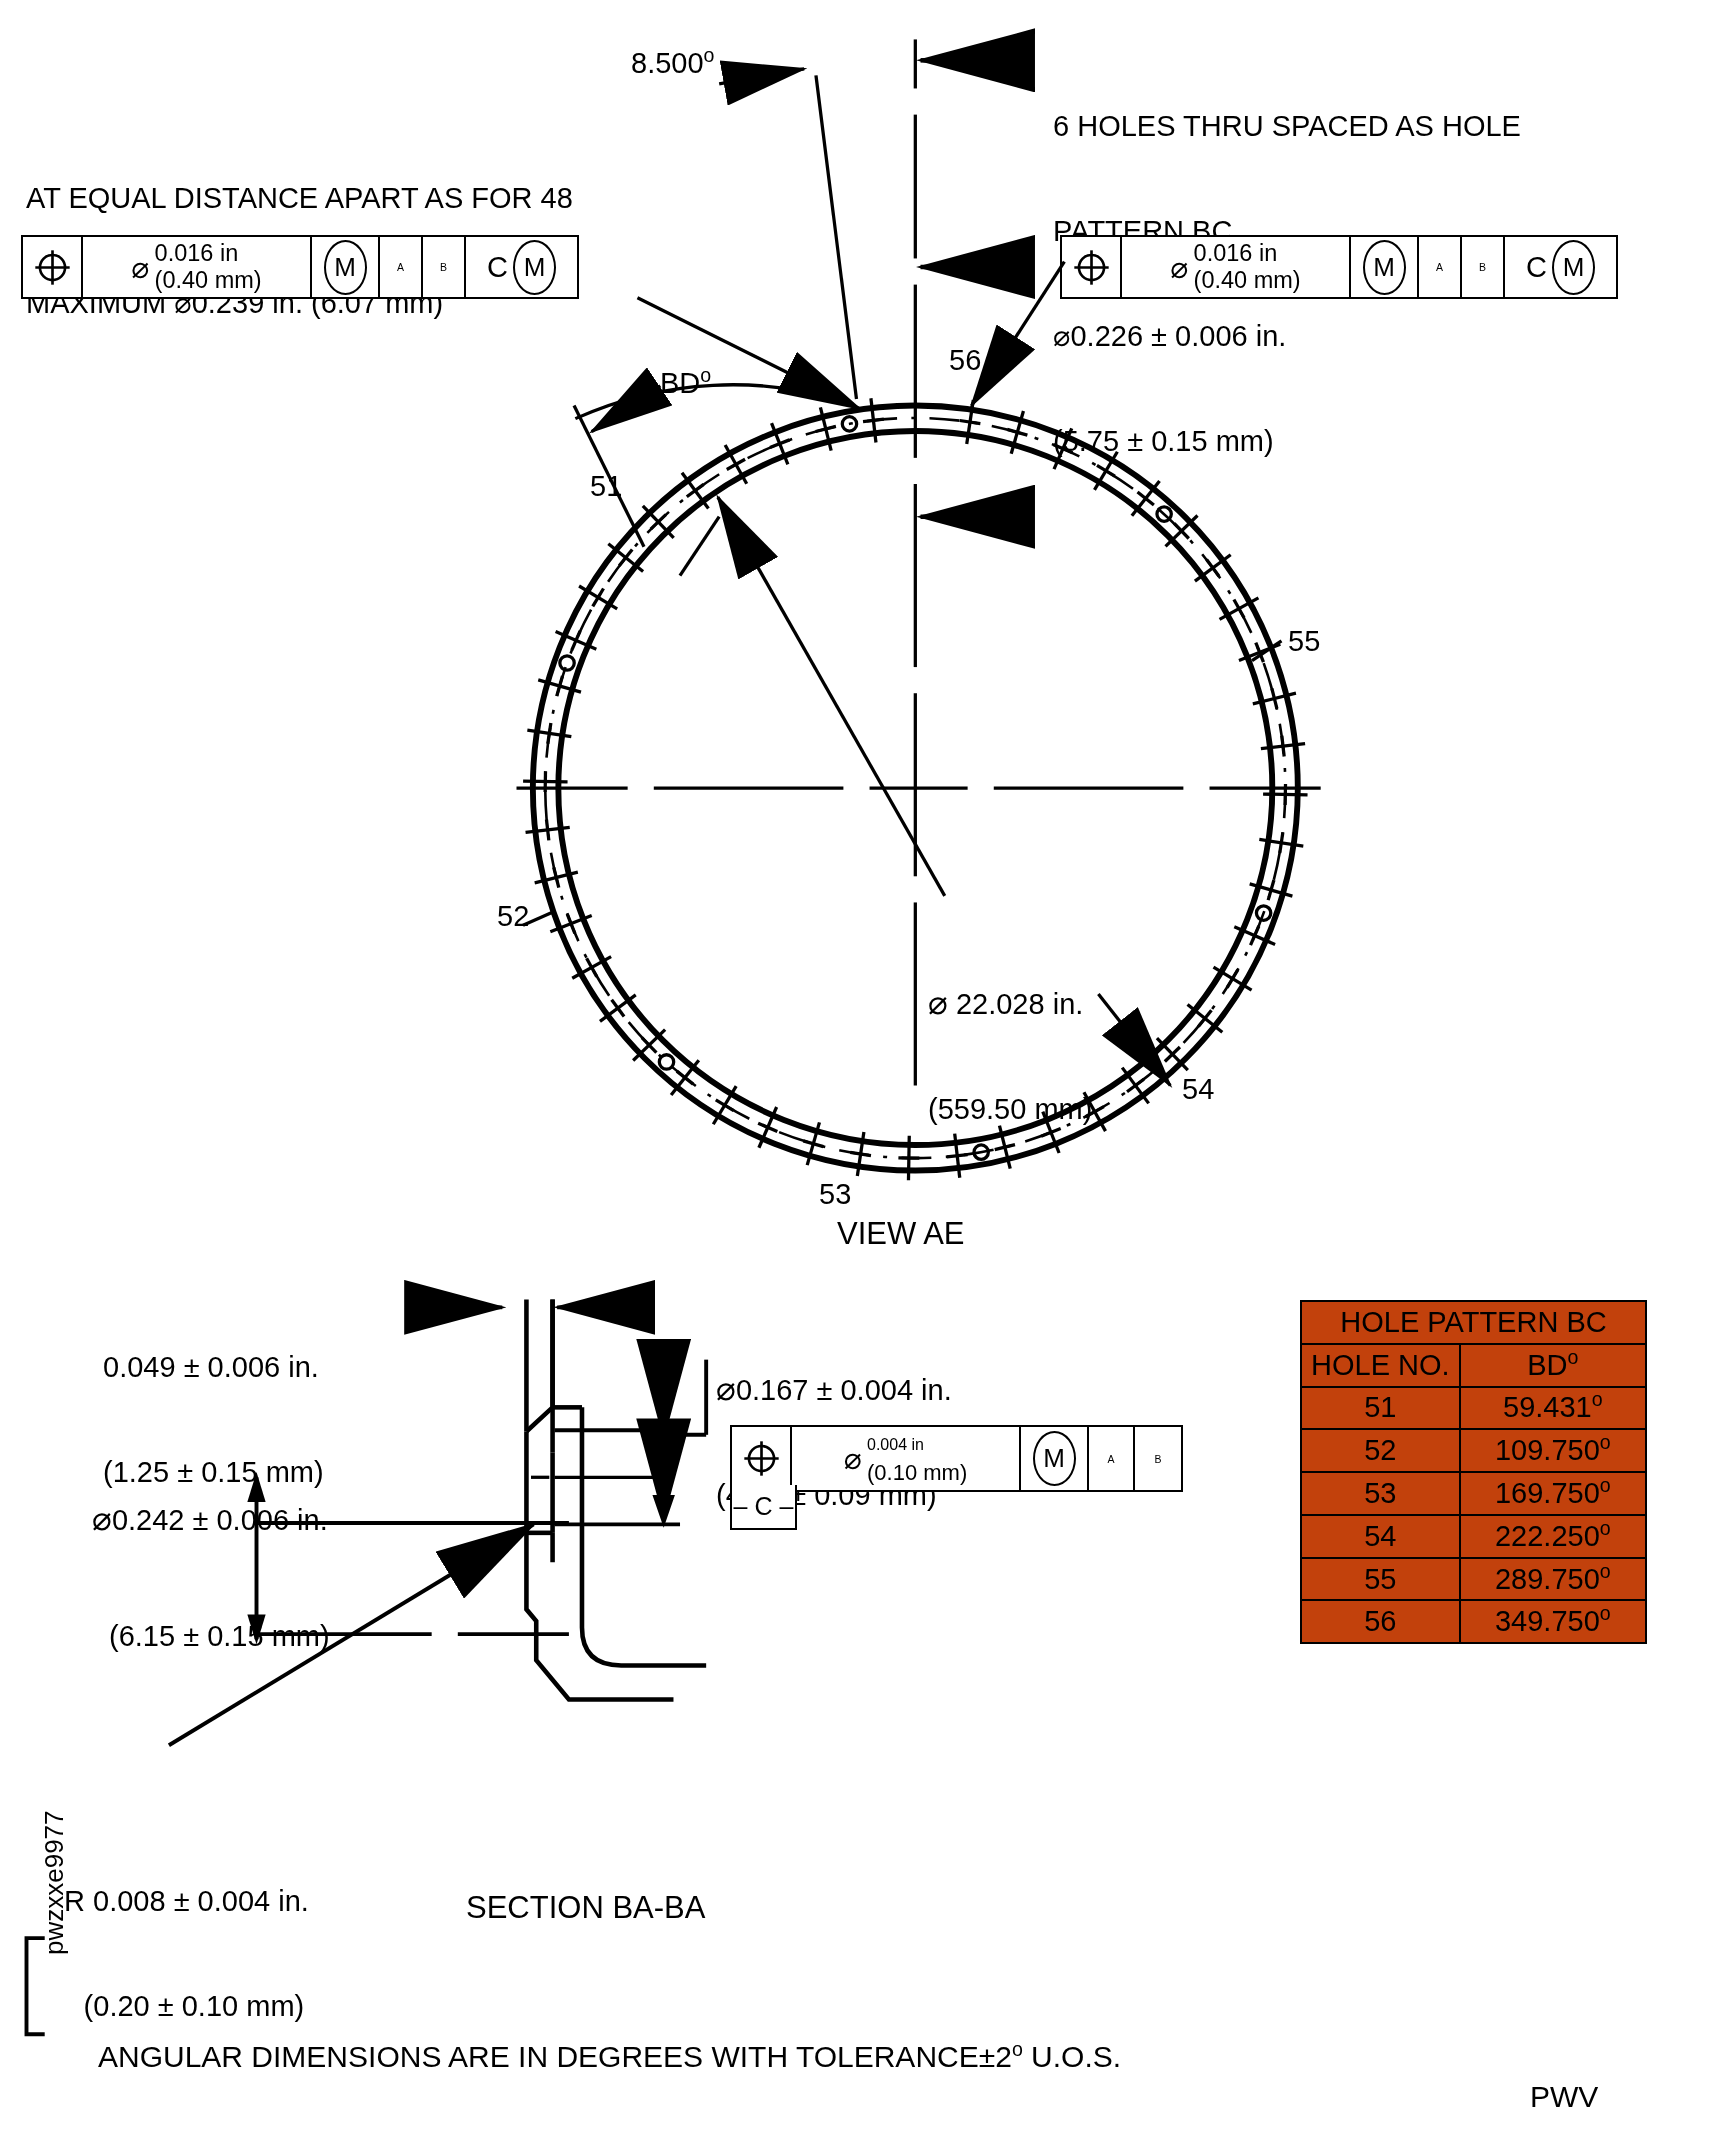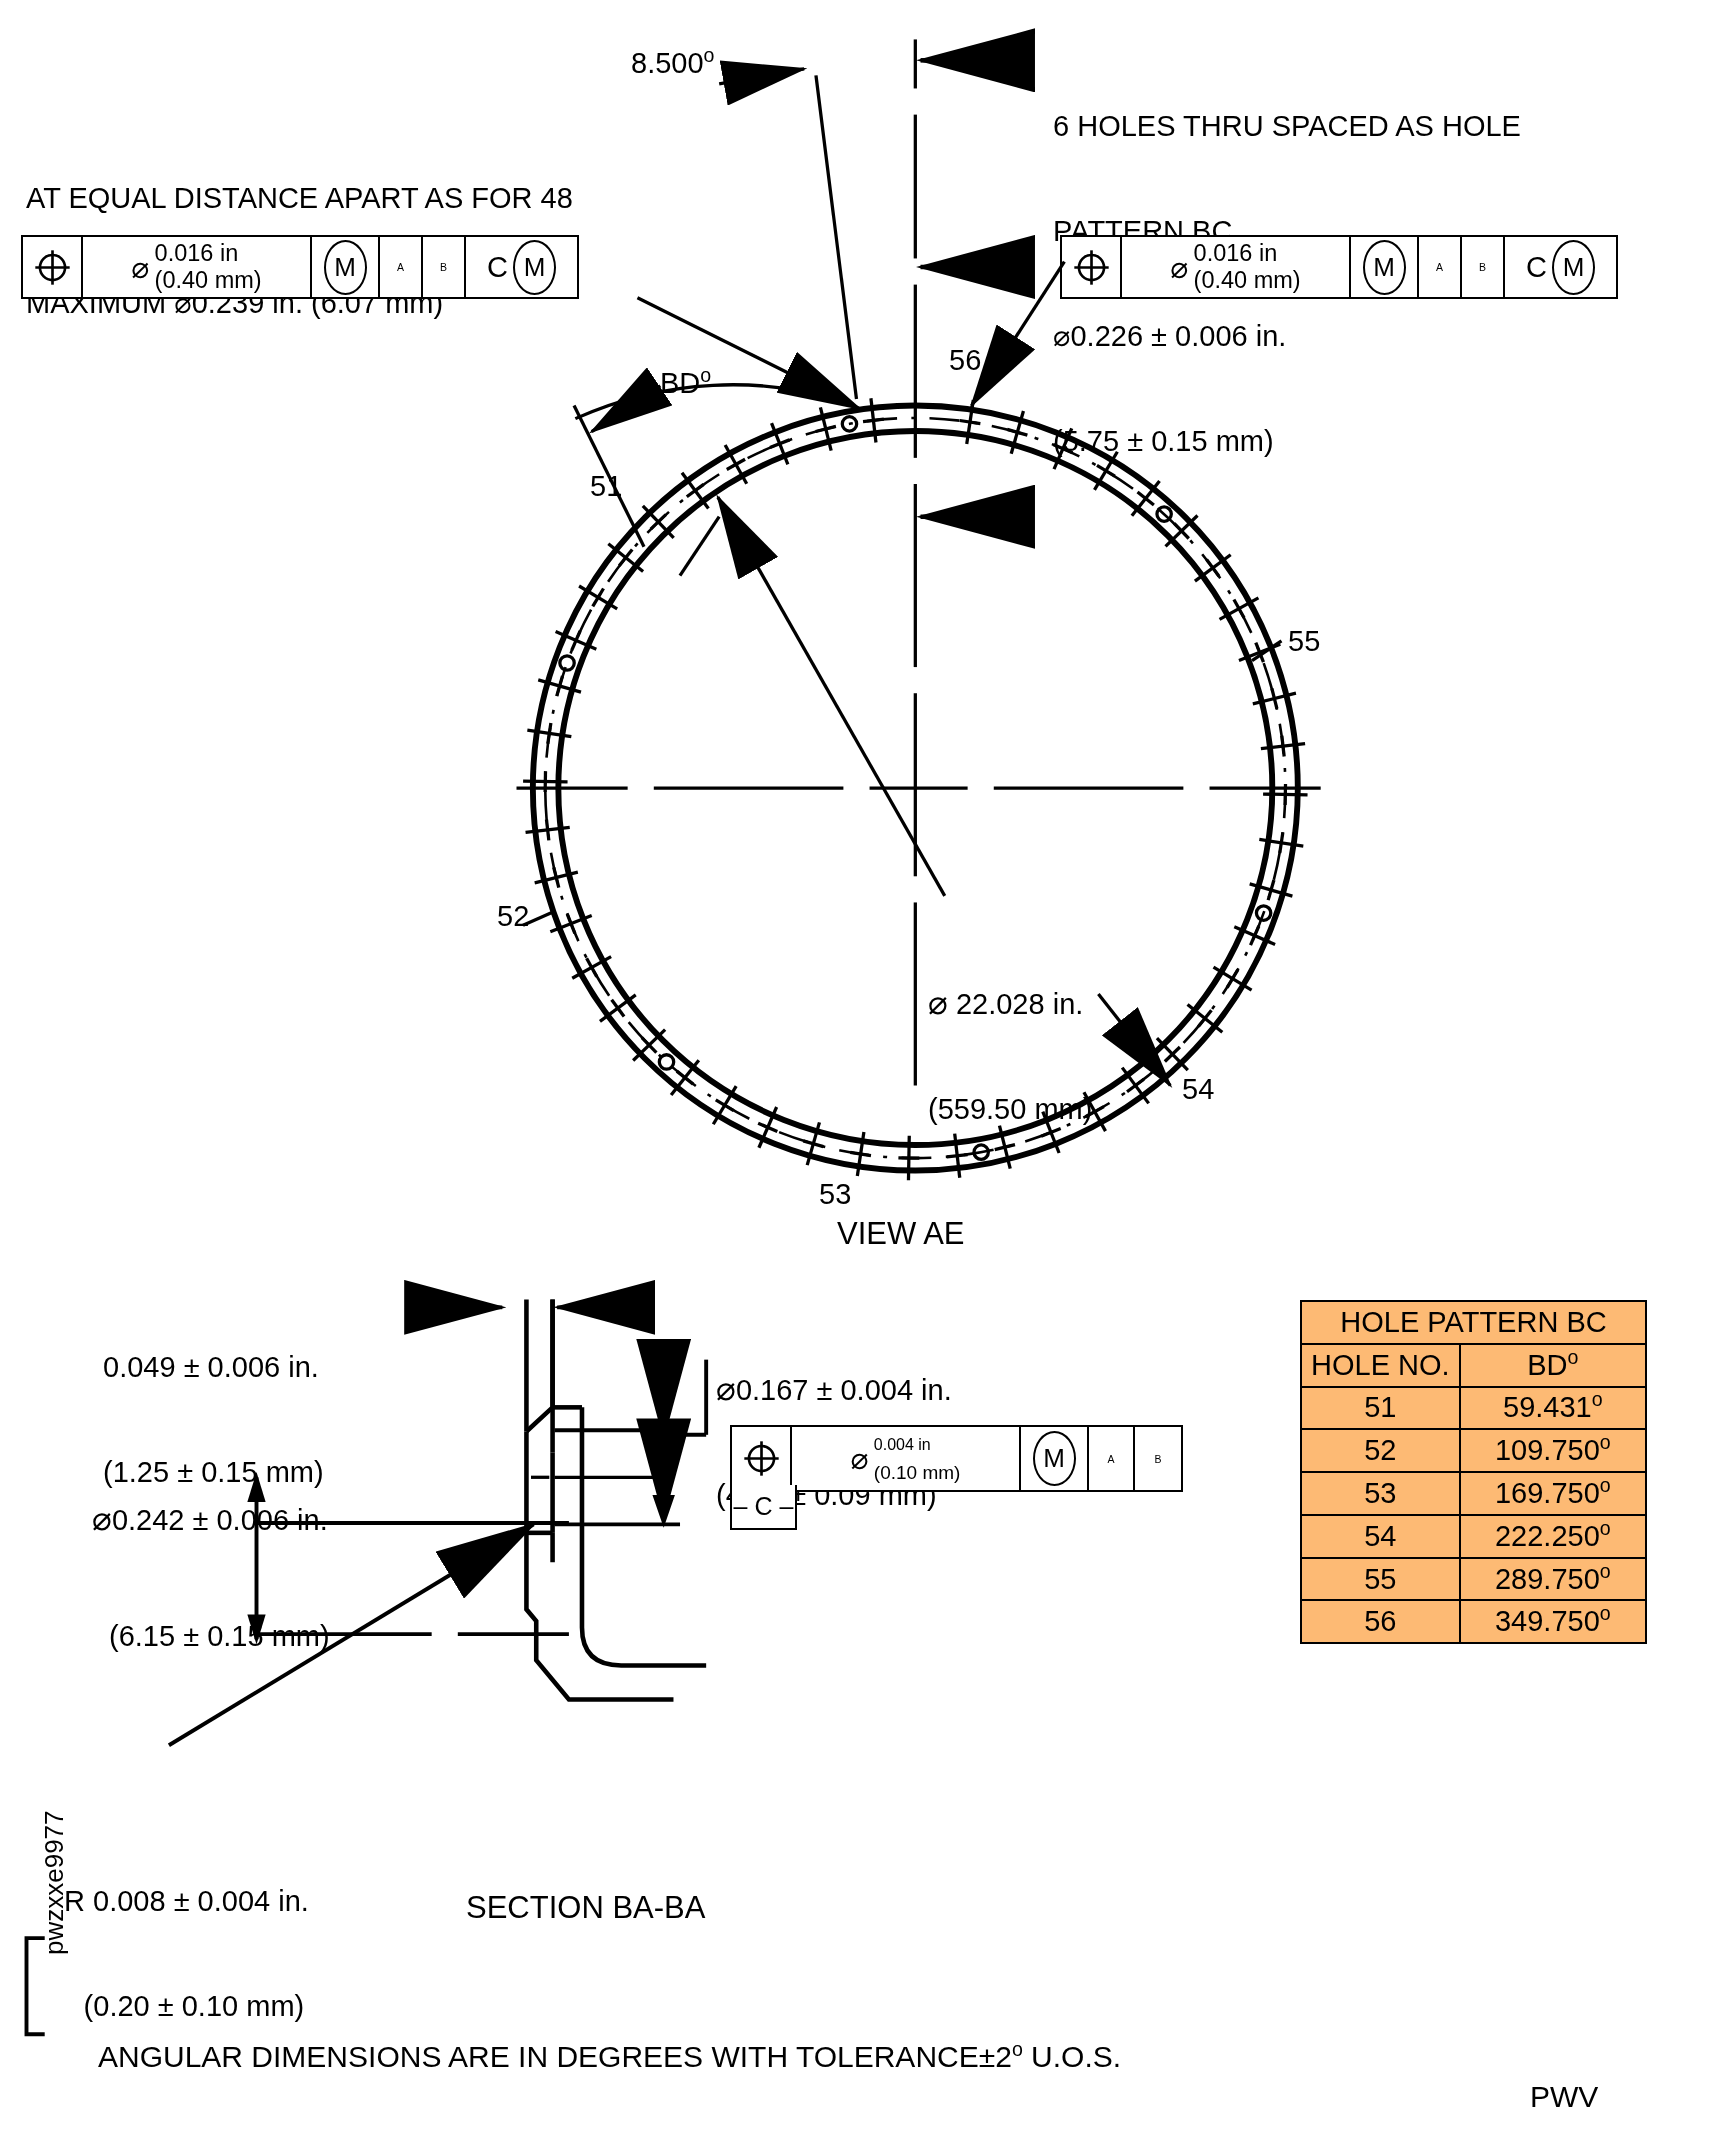--- a/index.html
+++ b/index.html
@@ -10,21 +10,21 @@
   .sup-big{font-size:19.6px;vertical-align:super;line-height:0;}
   svg{position:absolute;top:0;left:0;overflow:visible;}
   .fcf{position:absolute;border:2.6px solid #000;display:flex;align-items:stretch;background:#fff;}
   .fcf > div{border-right:2.6px solid #000;display:flex;align-items:center;justify-content:center;
              padding:0 9.2px;box-sizing:border-box;}
   .fcf > div:last-child{border-right:none;}
   .tolcell{flex-direction:column !important;align-items:flex-start !important;padding:3.9px 10.5px !important;}
   .tolcell .l{font-size:23.5px;line-height:27.5px;white-space:pre;}
   .mcirc{width:39px;height:51px;border:2.6px solid #000;border-radius:50%;
          display:flex;align-items:center;justify-content:center;font-size:26px;}
-  table.hp{position:absolute;border-collapse:collapse;background:#fdba74;}
+  table.hp{position:absolute;border-collapse:collapse;background:#c2410c;}
   table.hp td,table.hp th{border:2.6px solid #000;font-weight:normal;font-size:29px;
       text-align:center;padding:3.9px 6.5px;font-family:"Liberation Sans",sans-serif;}
   .vert{position:absolute;transform:rotate(-90deg);transform-origin:left top;
         font-size:26px;white-space:pre;}
 </style>
 </head>
 <body>
 
 <div class="abs txt" style="left:26px;top:111px;">
   <div>AT EQUAL DISTANCE APART AS FOR 48</div>
@@ -348,21 +348,21 @@
       <svg width="37" height="37" viewBox="0 0 56 56" style="position:static;">
         <circle cx="28" cy="28" r="19" fill="none" stroke="#000" stroke-width="4"></circle>
         <line x1="28" y1="2" x2="28" y2="54" stroke="#000" stroke-width="4"></line>
         <line x1="2" y1="28" x2="54" y2="28" stroke="#000" stroke-width="4"></line>
       </svg>
     </div>
     <div style="width:229px;flex-direction:row !important;align-items:center !important;">
       <span style="font-size:30px;margin-right:5.2px;">⌀</span>
       <span style="display:inline-block;">
         <span class="l" style="display:block;font-size:16px;line-height:27.5px;">0.004 in</span>
-        <span class="l" style="display:block;font-size:19px;line-height:27.5px;">(0.10 mm)</span>
+        <span class="l" style="display:block;font-size:22px;line-height:27.5px;">(0.10 mm)</span>
       </span>
     </div>
     <div style="width:68px;">
       <span class="mcirc">M</span>
     </div>
     <div style="width:46px;">A</div>
     <div style="width:46px;">B</div>
   </div>
   <div style="position:absolute;left:0;top:60px;width:63px;height:43px;border:2.6px solid #000;border-top:none;
               display:flex;align-items:center;justify-content:center;font-size:25px;background:#fff;">– C –</div>

